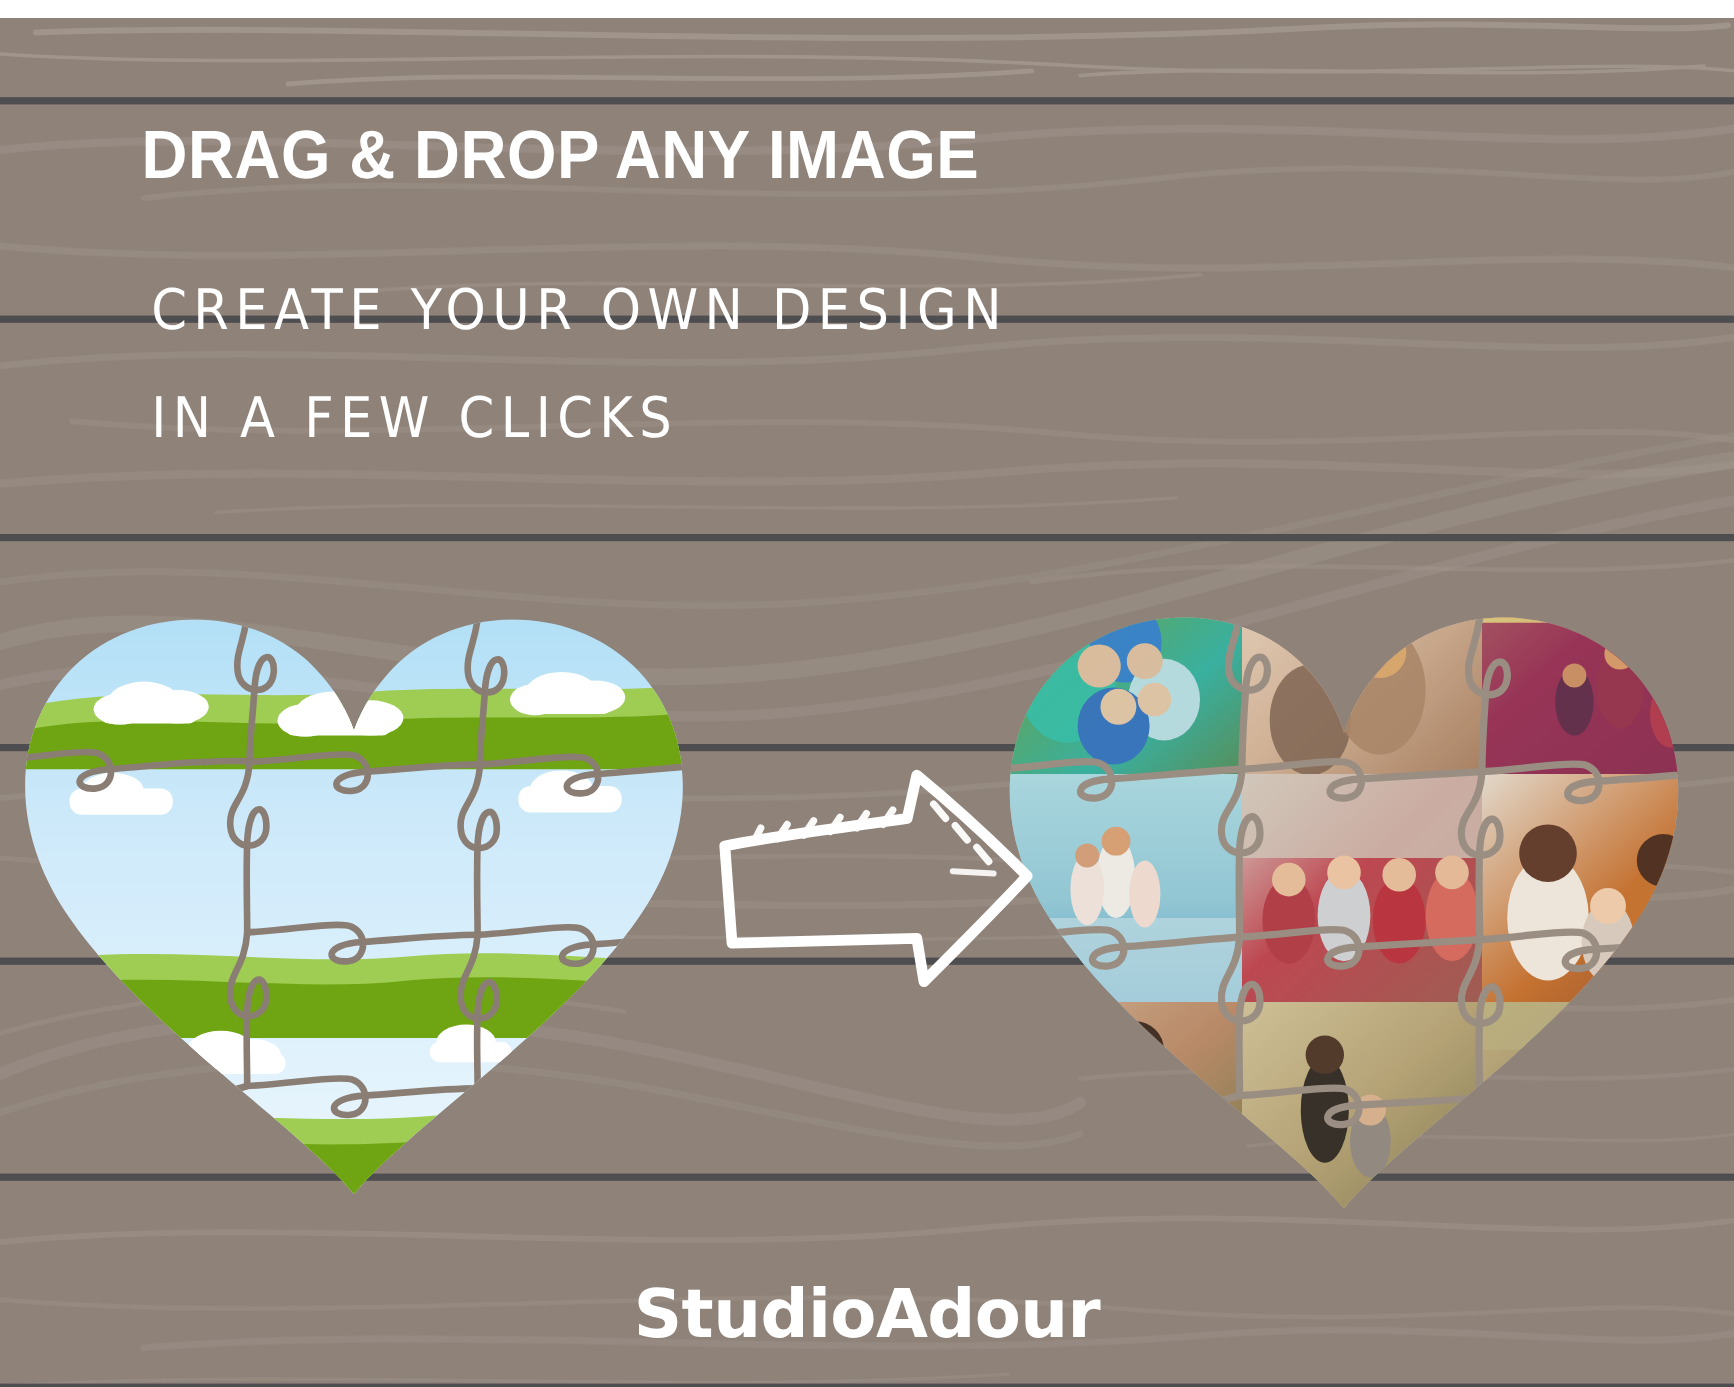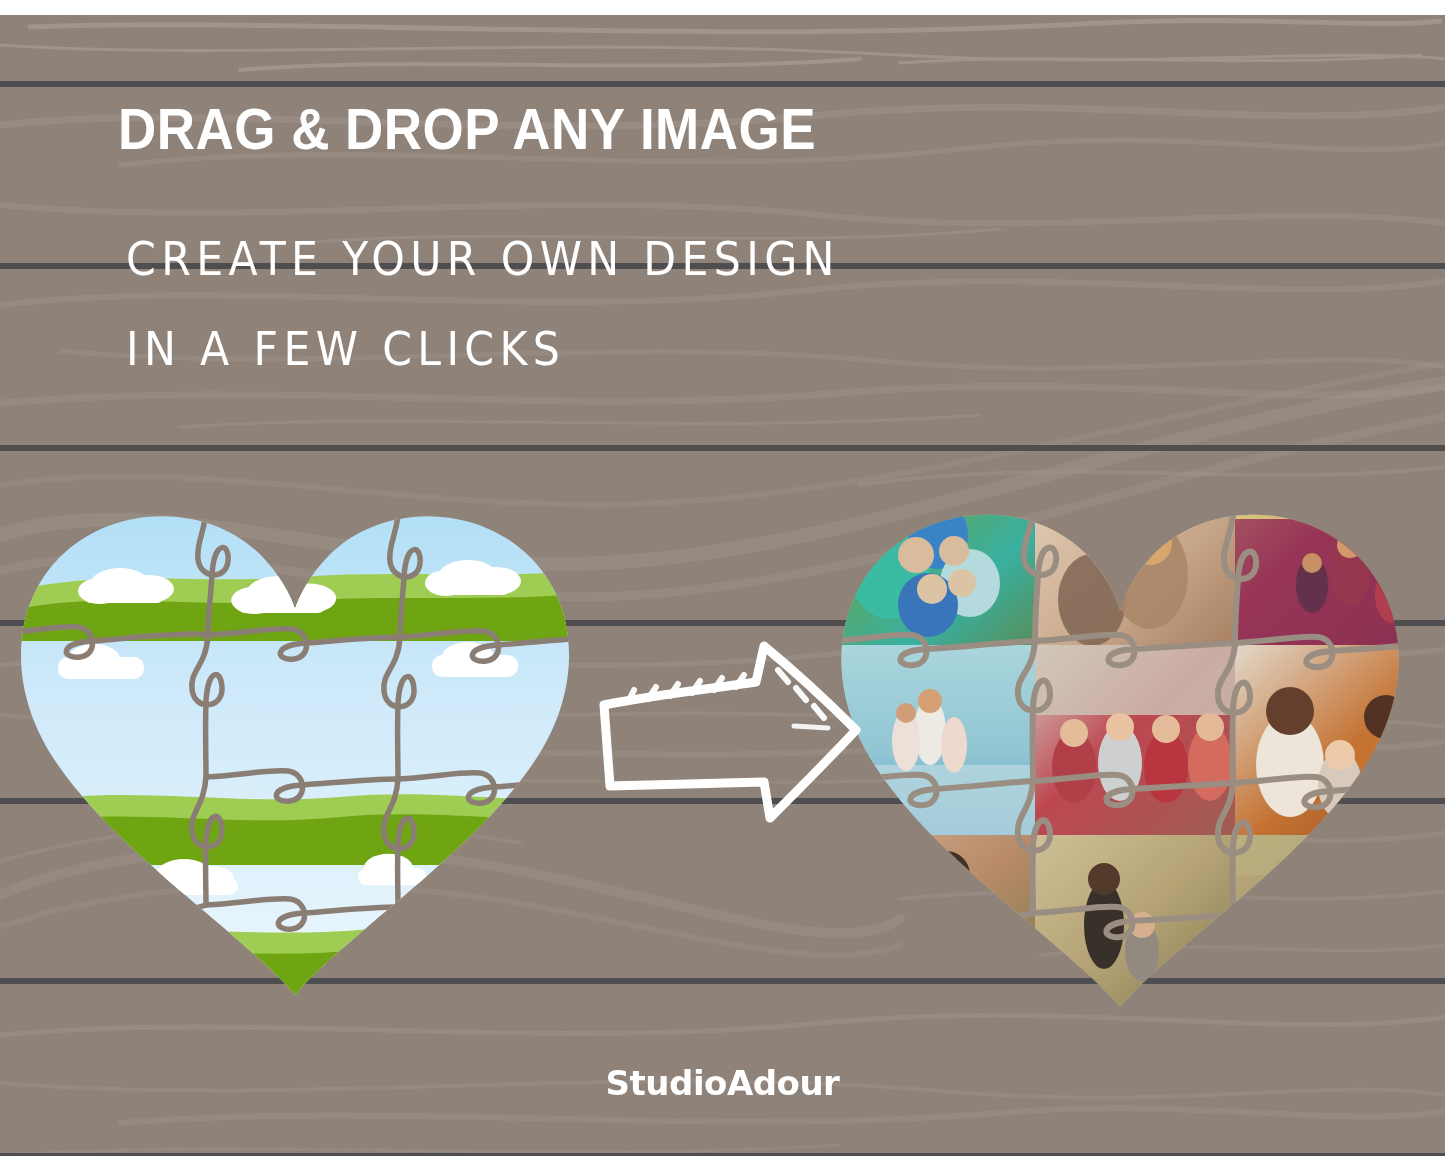--- a/index.html
+++ b/index.html
@@ -66,21 +66,21 @@
 
   
   #brand {
     position: absolute;
     left: 0;
     top: 1048px;
     width: 1445px;
     text-align: center;
     font-family: "DejaVu Sans", sans-serif;
     font-weight: 700;
-    font-size: 34px;
+    font-size: 56px;
     letter-spacing: -0.5px;
     color: #ffffff;
     z-index: 5;
     pointer-events: none;
   }
 
   
   .heart-art {
     position: absolute;
     z-index: 3;

